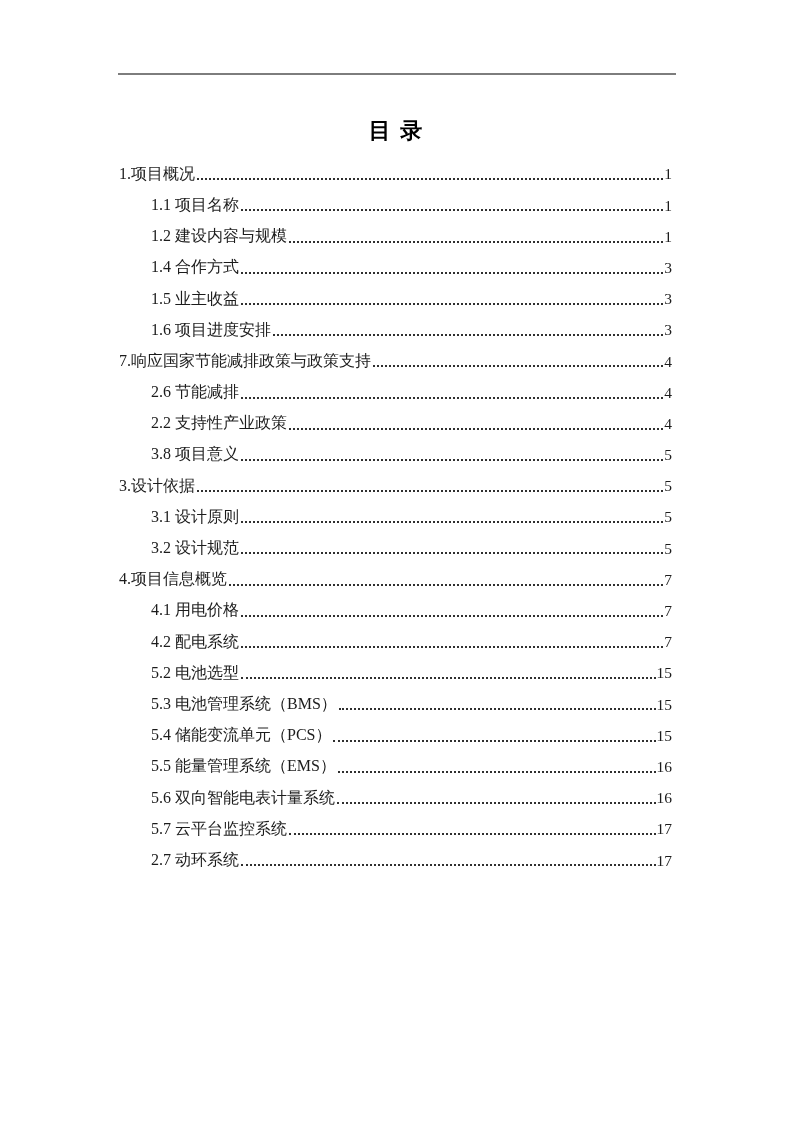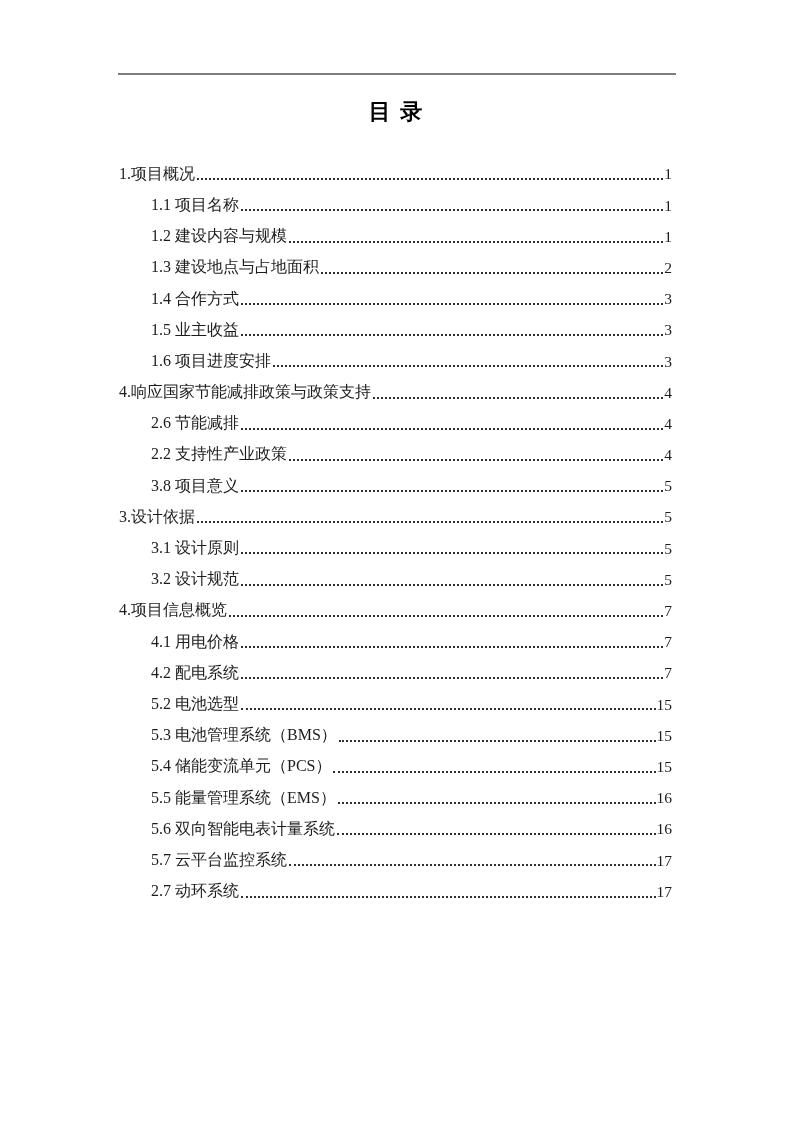--- a/index.html
+++ b/index.html
@@ -19,21 +19,21 @@
   .header-rule {
     position: absolute;
     left: 118px;
     top: 73px;
     width: 558px;
     height: 0;
     border-top: 2px solid #7d7d7d;
   }
   .doc-title {
     position: absolute;
-    top: 97px;
+    top: 116px;
     left: 0;
     width: 100%;
     text-align: center;
     font-size: 22px;
     font-weight: bold;
     color: #000000;
     letter-spacing: 2px;
     line-height: 1.4;
   }
   .toc {
@@ -88,41 +88,36 @@
     <span class="toc-label">1.1 项目名称</span>
     <span class="toc-leader"></span>
     <span class="toc-page">1</span>
   </div>
       <div class="toc-row level-2">
     <span class="toc-label">1.2 建设内容与规模</span>
     <span class="toc-leader"></span>
     <span class="toc-page">1</span>
   </div>
       <div class="toc-row level-2">
-    <span class="toc-label">1.3 建设地点与占地面积</span>
-    <span class="toc-leader"></span>
-    <span class="toc-page">2</span>
-  </div>
-      <div class="toc-row level-2">
     <span class="toc-label">1.4 合作方式</span>
     <span class="toc-leader"></span>
     <span class="toc-page">3</span>
   </div>
       <div class="toc-row level-2">
     <span class="toc-label">1.5 业主收益</span>
     <span class="toc-leader"></span>
     <span class="toc-page">3</span>
   </div>
       <div class="toc-row level-2">
     <span class="toc-label">1.6 项目进度安排</span>
     <span class="toc-leader"></span>
     <span class="toc-page">3</span>
   </div>
       <div class="toc-row level-1">
-    <span class="toc-label">4.响应国家节能减排政策与政策支持</span>
+    <span class="toc-label">7.响应国家节能减排政策与政策支持</span>
     <span class="toc-leader"></span>
     <span class="toc-page">4</span>
   </div>
       <div class="toc-row level-2">
     <span class="toc-label">2.6 节能减排</span>
     <span class="toc-leader"></span>
     <span class="toc-page">4</span>
   </div>
       <div class="toc-row level-2">
     <span class="toc-label">2.2 支持性产业政策</span>

